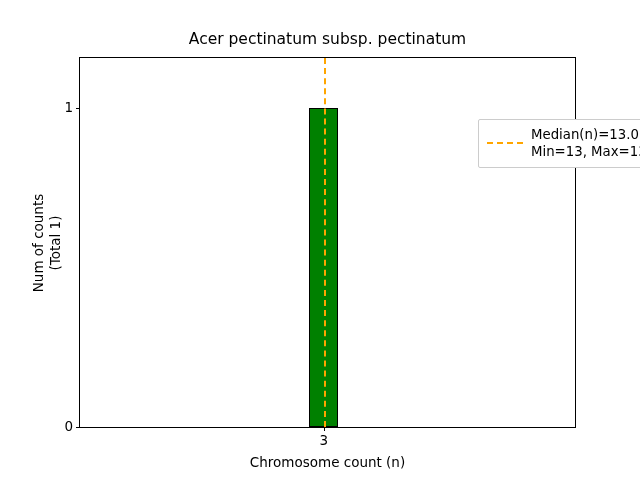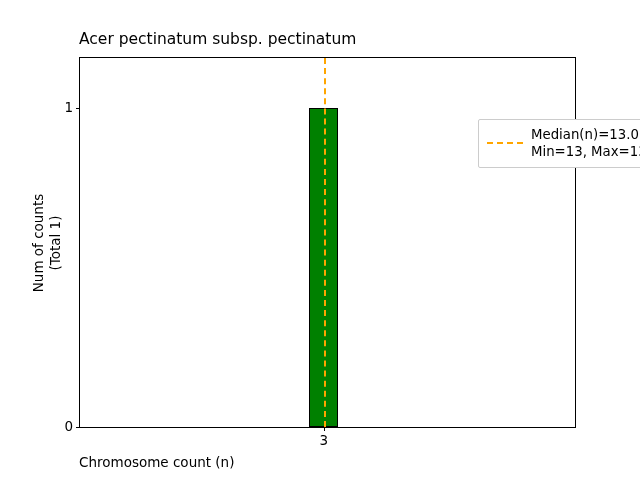--- a/index.html
+++ b/index.html
@@ -23,21 +23,21 @@
     height: 480px;
     background: #ffffff;
   }
 
   
   #chart-title {
     position: absolute;
     left: 79px;
     top: 30px;
     width: 497px;
-    text-align: left;
+    text-align: center;
     font-size: 15.5px;
     line-height: 18px;
     color: #000000;
     white-space: nowrap;
   }
 
   
   #plot-area {
     position: absolute;
     left: 79px;
@@ -119,20 +119,21 @@
     transform: translateX(-50%);
     color: #000000;
   }
 
   
   #xlabel {
     position: absolute;
     left: 79px;
     top: 455px;
     width: 497px;
+    text-align: center;
     font-size: 13.5px;
     line-height: 15px;
     white-space: nowrap;
     color: #000000;
   }
 
   #ylabel-wrap {
     position: absolute;
     left: 27px;
     top: 57px;

